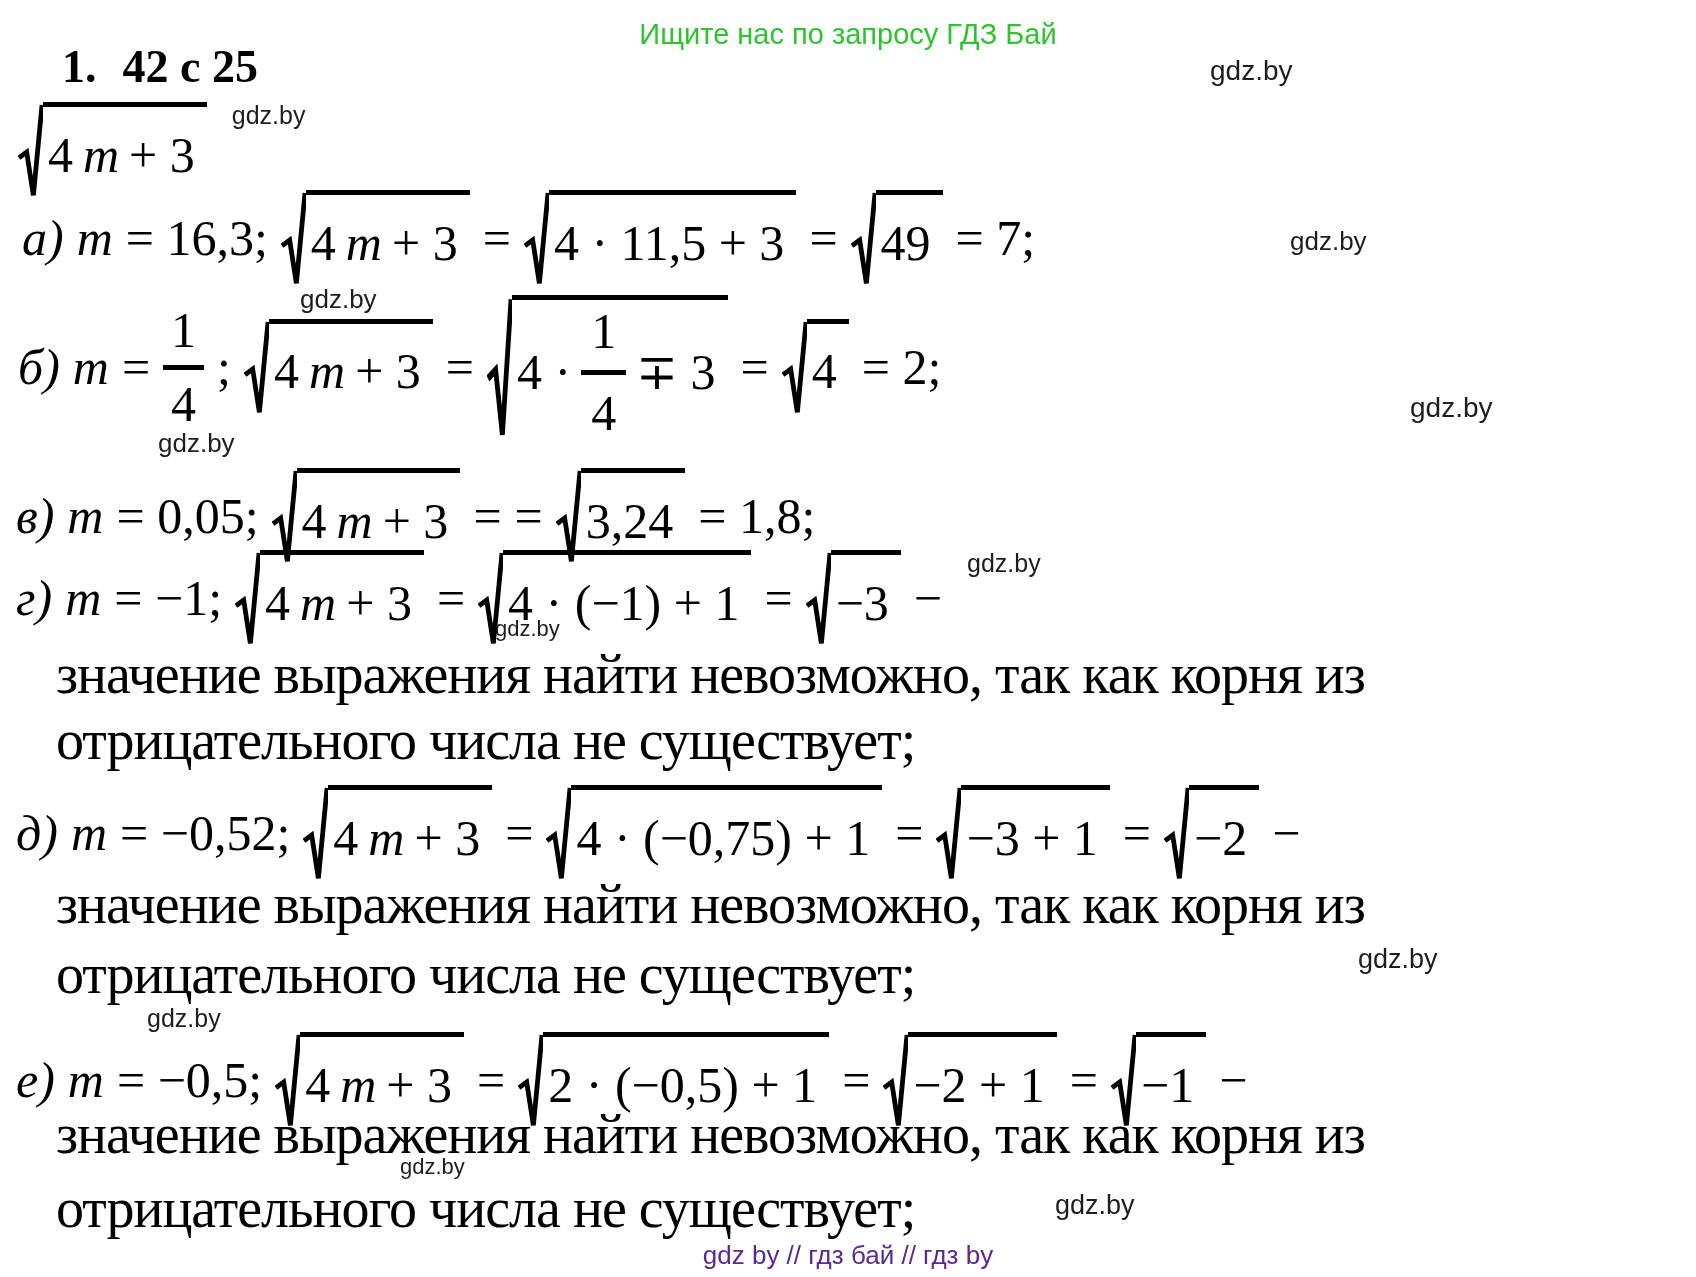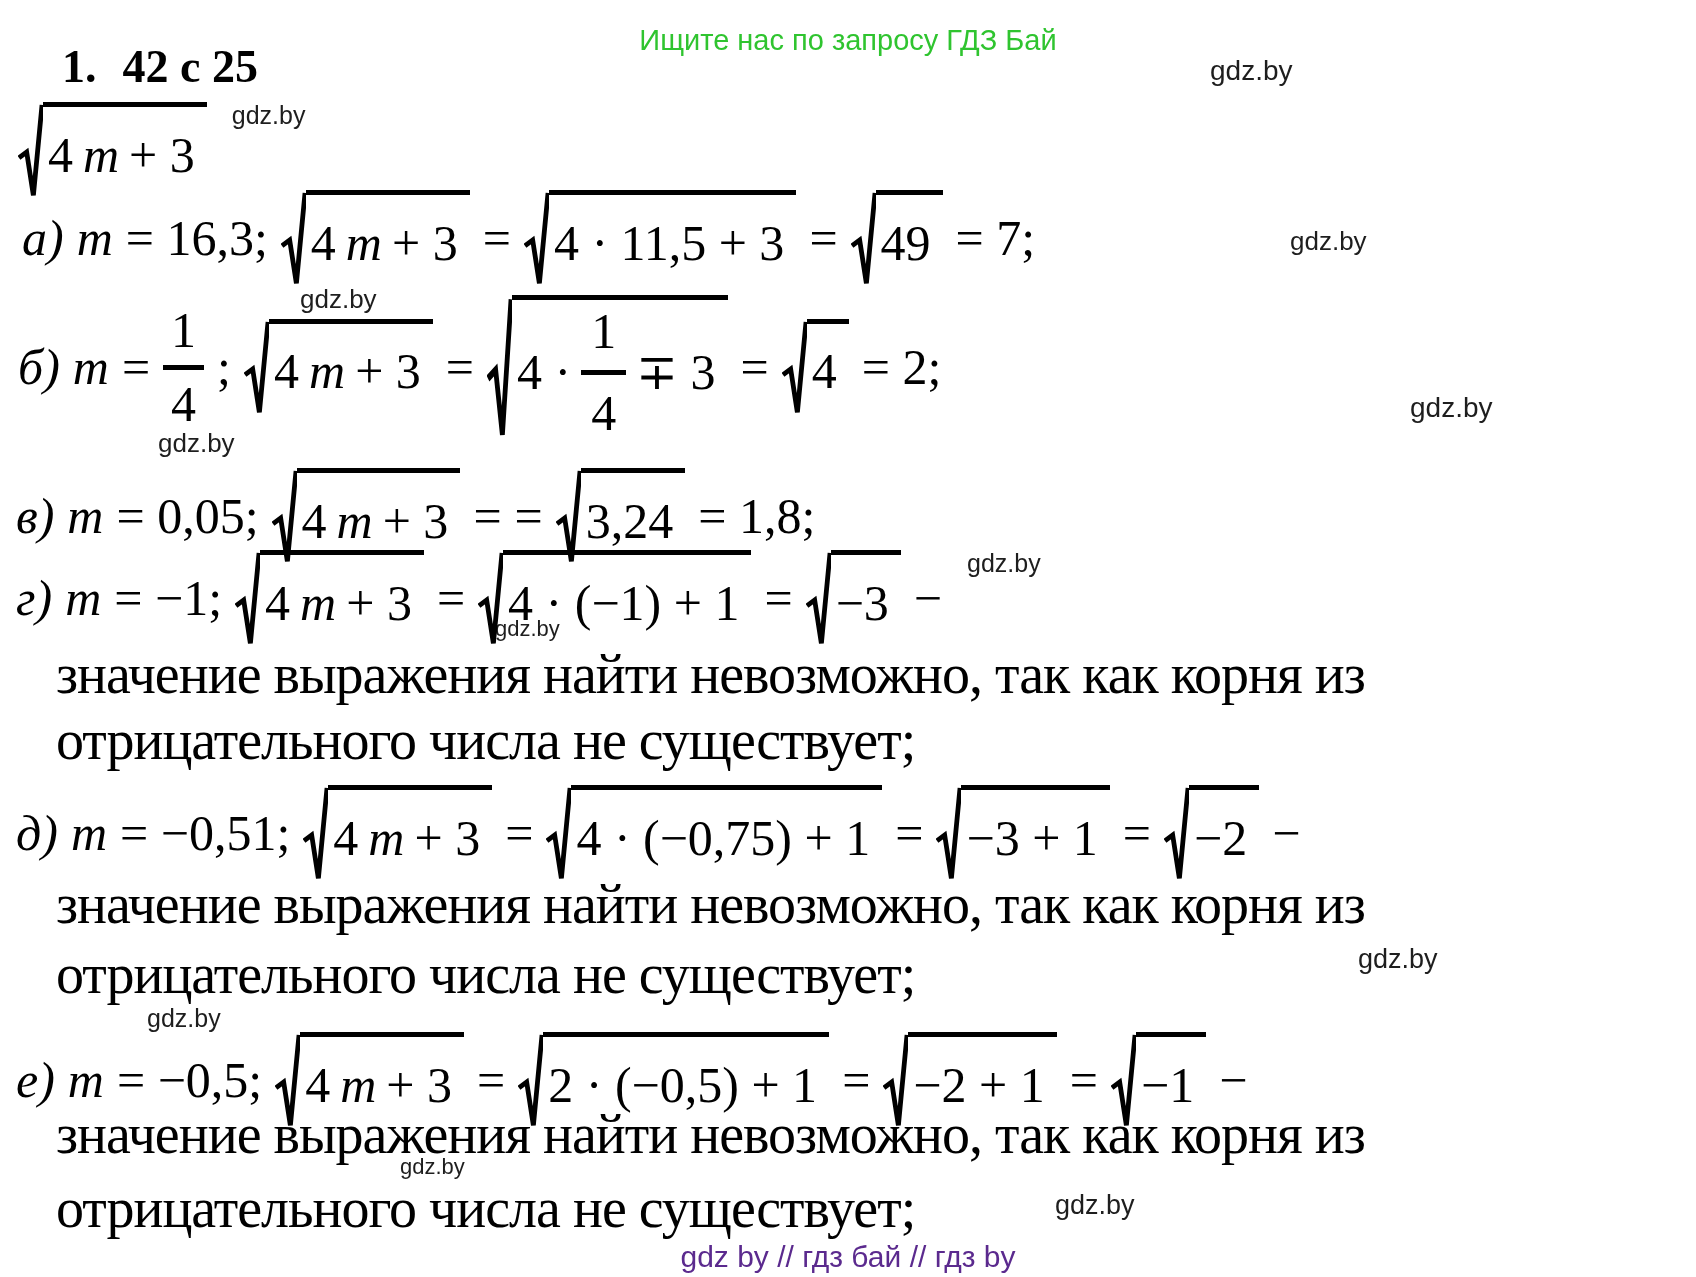--- a/index.html
+++ b/index.html
@@ -3,21 +3,21 @@
 <meta charset="utf-8">
 <style>
   html,body{margin:0;padding:0;background:#ffffff;}
   body{
     width:1696px;height:1277px;position:relative;overflow:hidden;
     font-family:"Liberation Serif","DejaVu Serif",serif;color:#000;
   }
   .page{position:absolute;inset:0;}
 
   .green-header{
-    position:absolute;top:24px;left:0;width:100%;text-align:center;
+    position:absolute;top:18px;left:0;width:100%;text-align:center;
     font-family:"Liberation Sans","DejaVu Sans",sans-serif;
     font-size:29px;font-weight:500;color:#2fc42f;
   }
   .title{position:absolute;left:62px;top:40px;font-size:46px;font-weight:bold;white-space:nowrap;}
   .title .num{margin-right:26px;}
 
   .wm{
     position:absolute;font-family:"Liberation Sans","DejaVu Sans",sans-serif;
     color:#1e1e1e;font-size:26px;white-space:nowrap;
   }
@@ -44,21 +44,21 @@
   .frac .num{padding:0 8px 8px;}
   .frac .den{border-top:5px solid #000;padding:8px 8px 0;}
   .frac-big .num{padding:0 10px 12px;}
   .frac-big .den{padding:12px 10px 0;}
 
   .note{position:absolute;left:20px;font-size:56px;letter-spacing:-1px;white-space:nowrap;margin-left:36px;}
 
   .footer{
     position:absolute;top:1240px;left:0;width:100%;text-align:center;
     font-family:"Liberation Sans","DejaVu Sans",sans-serif;
-    font-size:30px;color:#5b2a8e;
+    font-size:26px;color:#5b2a8e;
   }
 </style>
 </head>
 <body>
 
 <div class="page">
 
   <div class="green-header">Ищите нас по запросу ГДЗ Бай</div>
 
   <span class="wm" style="left:1210px;top:55px;font-size:28px;">gdz.by</span>
@@ -220,21 +220,21 @@
     <span>−</span>
     <span class="wm-inline">gdz.by</span>
   </div>
 
   <div class="note" style="top:642px;">значение выражения найти невозможно, так как корня из</div>
   <div class="note" style="top:708px;">отрицательного числа не существует;</div>
 
   <div class="mrow" style="left:16px;top:785px;">
     <span class="lbl">д)</span>
     <em>m</em>
-    <span>= −0,51;</span>
+    <span>= −0,52;</span>
     <span class="sqrt">
       <svg class="rad" viewBox="0 0 26 100" preserveAspectRatio="none">
           <polyline points="1,58 9,52 16,97 25,3" fill="none" stroke="#000" stroke-width="5"></polyline>
         </svg>
       <span class="bar">
           <span>4</span>
           <em>m</em>
           <span> + 3</span>
         </span>
     </span>

